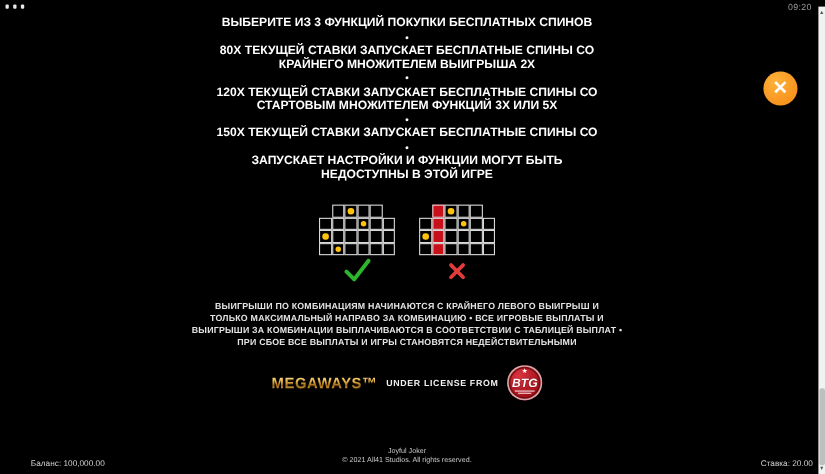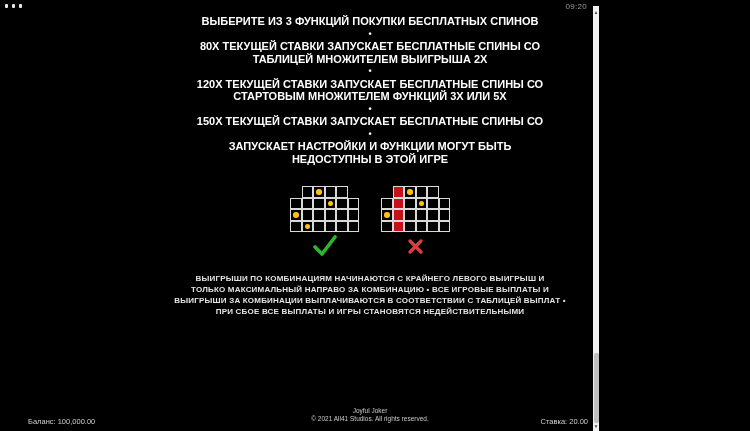--- a/index.html
+++ b/index.html
@@ -1,16 +1,16 @@
 <!DOCTYPE html>
 <html style="--background: #000000; --accent_orange: #f7941e; --dot_yellow: #ffc20e; --blocked_red: #c8101b; --valid_green: #2db52d; --invalid_red: #e23b3b; --grid_line: #d9d9d9;"><head>
 <meta charset="utf-8">
 <style>
   html,body{margin:0;padding:0;background:#000;}
-  .stage{position:relative;width:599px;height:431px;background:var(--background,#000);
+  .stage{position:relative;width:750px;height:431px;background:var(--background,#000);
          font-family:"Liberation Sans",sans-serif;overflow:hidden;color:#fff;}
 
   
   .menu-icon{position:absolute;top:4px;left:5px;display:flex;gap:4px;cursor:pointer;}
   .menu-icon i{width:3px;height:4px;background:#e8e8e8;border-radius:1px;display:block;}
   .time{position:absolute;top:2px;right:12px;font-size:8px;color:#9a9a9a;letter-spacing:.3px;}
 
   .close-btn{position:absolute;top:65px;left:694px;width:31px;height:31px;border-radius:50%;
      background:radial-gradient(circle at 35% 30%, #ffb13a, var(--accent_orange,#f7941e) 70%);
      display:flex;align-items:center;justify-content:center;cursor:pointer;
@@ -91,21 +91,21 @@
     <div class="sb-thumb"></div>
     <div class="sb-arrow sb-down">▼</div>
   </div>
 
   <div class="content">
     <div class="title">ВЫБЕРИТЕ ИЗ 3 ФУНКЦИЙ ПОКУПКИ БЕСПЛАТНЫХ СПИНОВ</div>
 
     <div class="bullet">•</div>
     <div class="rule">
       <div>80X ТЕКУЩЕЙ СТАВКИ ЗАПУСКАЕТ БЕСПЛАТНЫЕ СПИНЫ СО</div>
-      <div>ТАБЛИЦЕЙ МНОЖИТЕЛЕМ ВЫИГРЫША 2X</div>
+      <div>КРАЙНЕГО МНОЖИТЕЛЕМ ВЫИГРЫША 2X</div>
     </div>
 
     <div class="bullet">•</div>
     <div class="rule">
       <div>120X ТЕКУЩЕЙ СТАВКИ ЗАПУСКАЕТ БЕСПЛАТНЫЕ СПИНЫ СО</div>
       <div>СТАРТОВЫМ МНОЖИТЕЛЕМ ФУНКЦИЙ 3X ИЛИ 5X</div>
     </div>
 
     <div class="bullet">•</div>
     <div class="rule">
@@ -197,20 +197,32 @@
       </div>
     </div>
 
     <div class="fineprint">
       <div>ВЫИГРЫШИ ПО КОМБИНАЦИЯМ НАЧИНАЮТСЯ С КРАЙНЕГО ЛЕВОГО ВЫИГРЫШ И</div>
       <div>ТОЛЬКО МАКСИМАЛЬНЫЙ НАПРАВО ЗА КОМБИНАЦИЮ • ВСЕ ИГРОВЫЕ ВЫПЛАТЫ И</div>
       <div>ВЫИГРЫШИ ЗА КОМБИНАЦИИ ВЫПЛАЧИВАЮТСЯ В СООТВЕТСТВИИ С ТАБЛИЦЕЙ ВЫПЛАТ •</div>
       <div>ПРИ СБОЕ ВСЕ ВЫПЛАТЫ И ИГРЫ СТАНОВЯТСЯ НЕДЕЙСТВИТЕЛЬНЫМИ</div>
     </div>
 
+    <div class="license">
+      <span class="megaways">MEGAWAYS™</span>
+      <span class="under">UNDER LICENSE FROM</span>
+      <span class="btg">
+        <span class="star">★</span>
+        <span class="btg-text">BTG</span>
+        <span class="lines">
+            <i></i>
+            <i></i>
+          </span>
+      </span>
+    </div>
   </div>
 
   <div class="balance">Баланс: 100,000.00</div>
   <div class="footer-center">
     <div>Joyful Joker</div>
     <div>© 2021 All41 Studios. All rights reserved.</div>
   </div>
   <div class="stake">Ставка: 20.00</div>
 
 </div>

